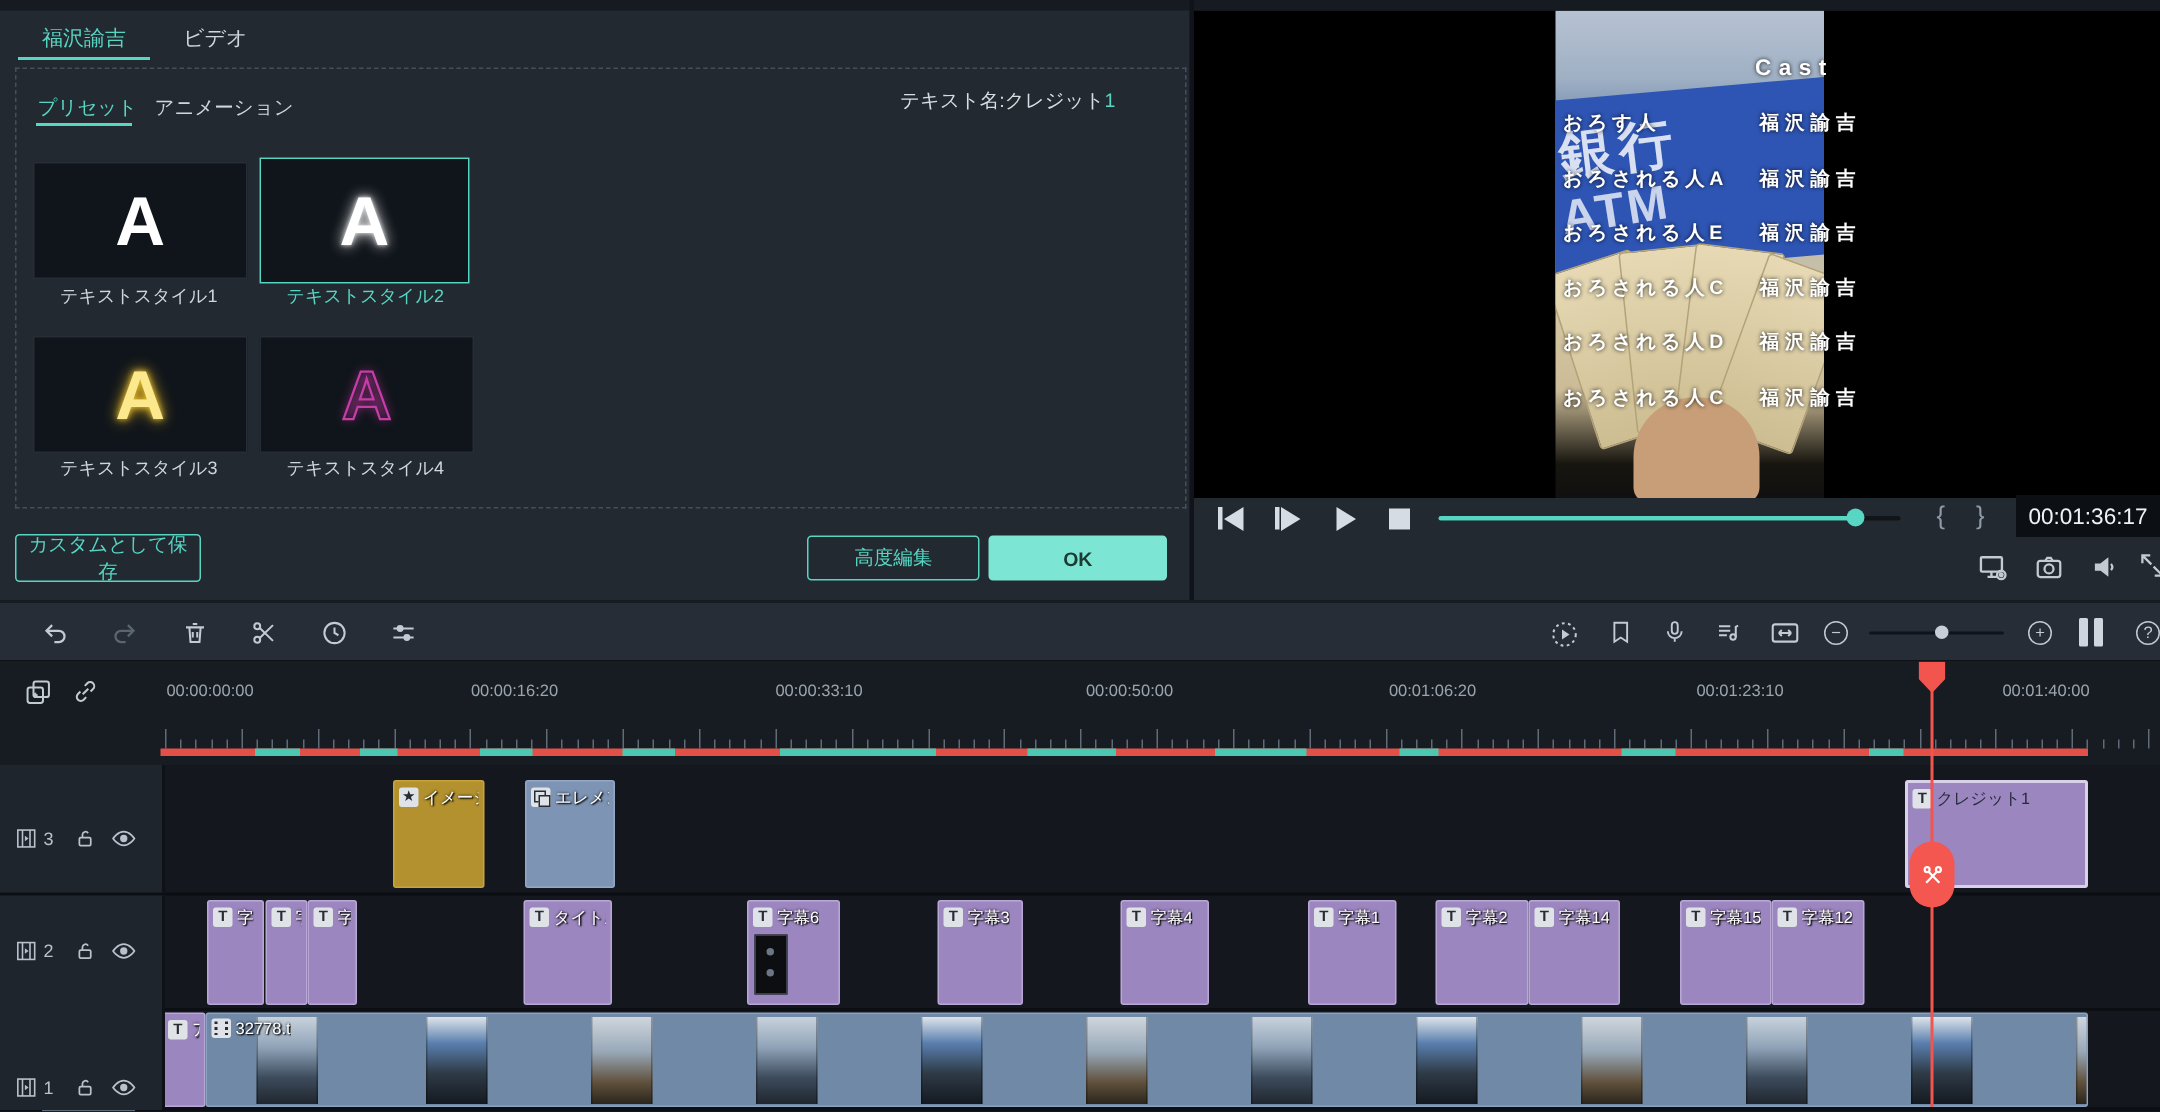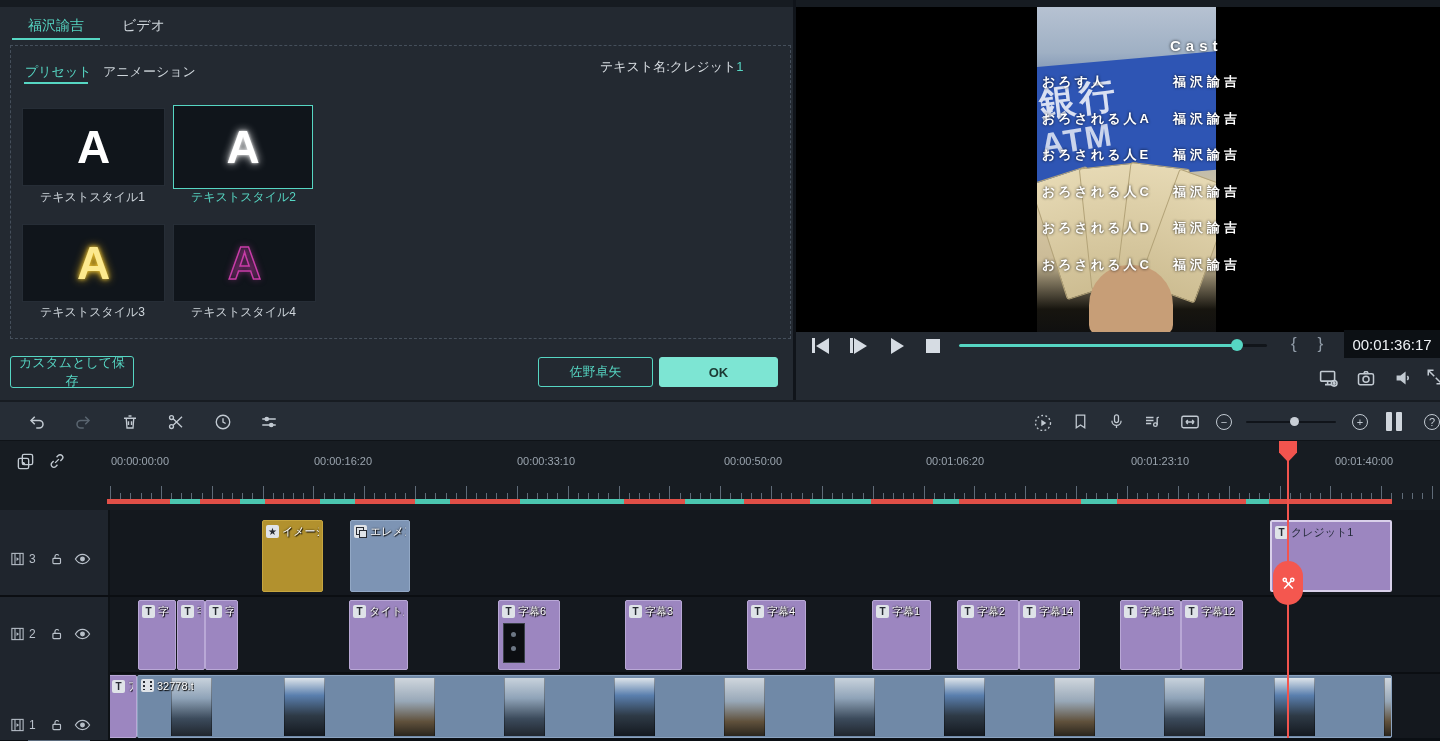--- a/index.html
+++ b/index.html
@@ -180,21 +180,21 @@
       </div>
     <div class="style-label" style="left:22px;top:304px;">テキストスタイル3</div>
 
     <div class="style-card" style="left:173px;top:224px;">
       <span class="glyph g4">A</span>
       </div>
     <div class="style-label" style="left:173px;top:304px;">テキストスタイル4</div>
 
 
     <button class="btn" style="left:10px;top:356px;width:124px;height:32px;">カスタムとして保存</button>
-    <button class="btn" style="left:538px;top:357px;width:115px;height:30px;">佐野卓矢</button>
+    <button class="btn" style="left:538px;top:357px;width:115px;height:30px;">高度編集</button>
     <button class="btn ok" style="left:659px;top:357px;width:119px;height:30px;">OK</button>
   </div>
 
   <div class="divider-v"></div>
 
   <div class="preview">
     <div class="viewport">
       <div class="video">
         <div class="v-sign">
           <div class="l1">銀行</div>

